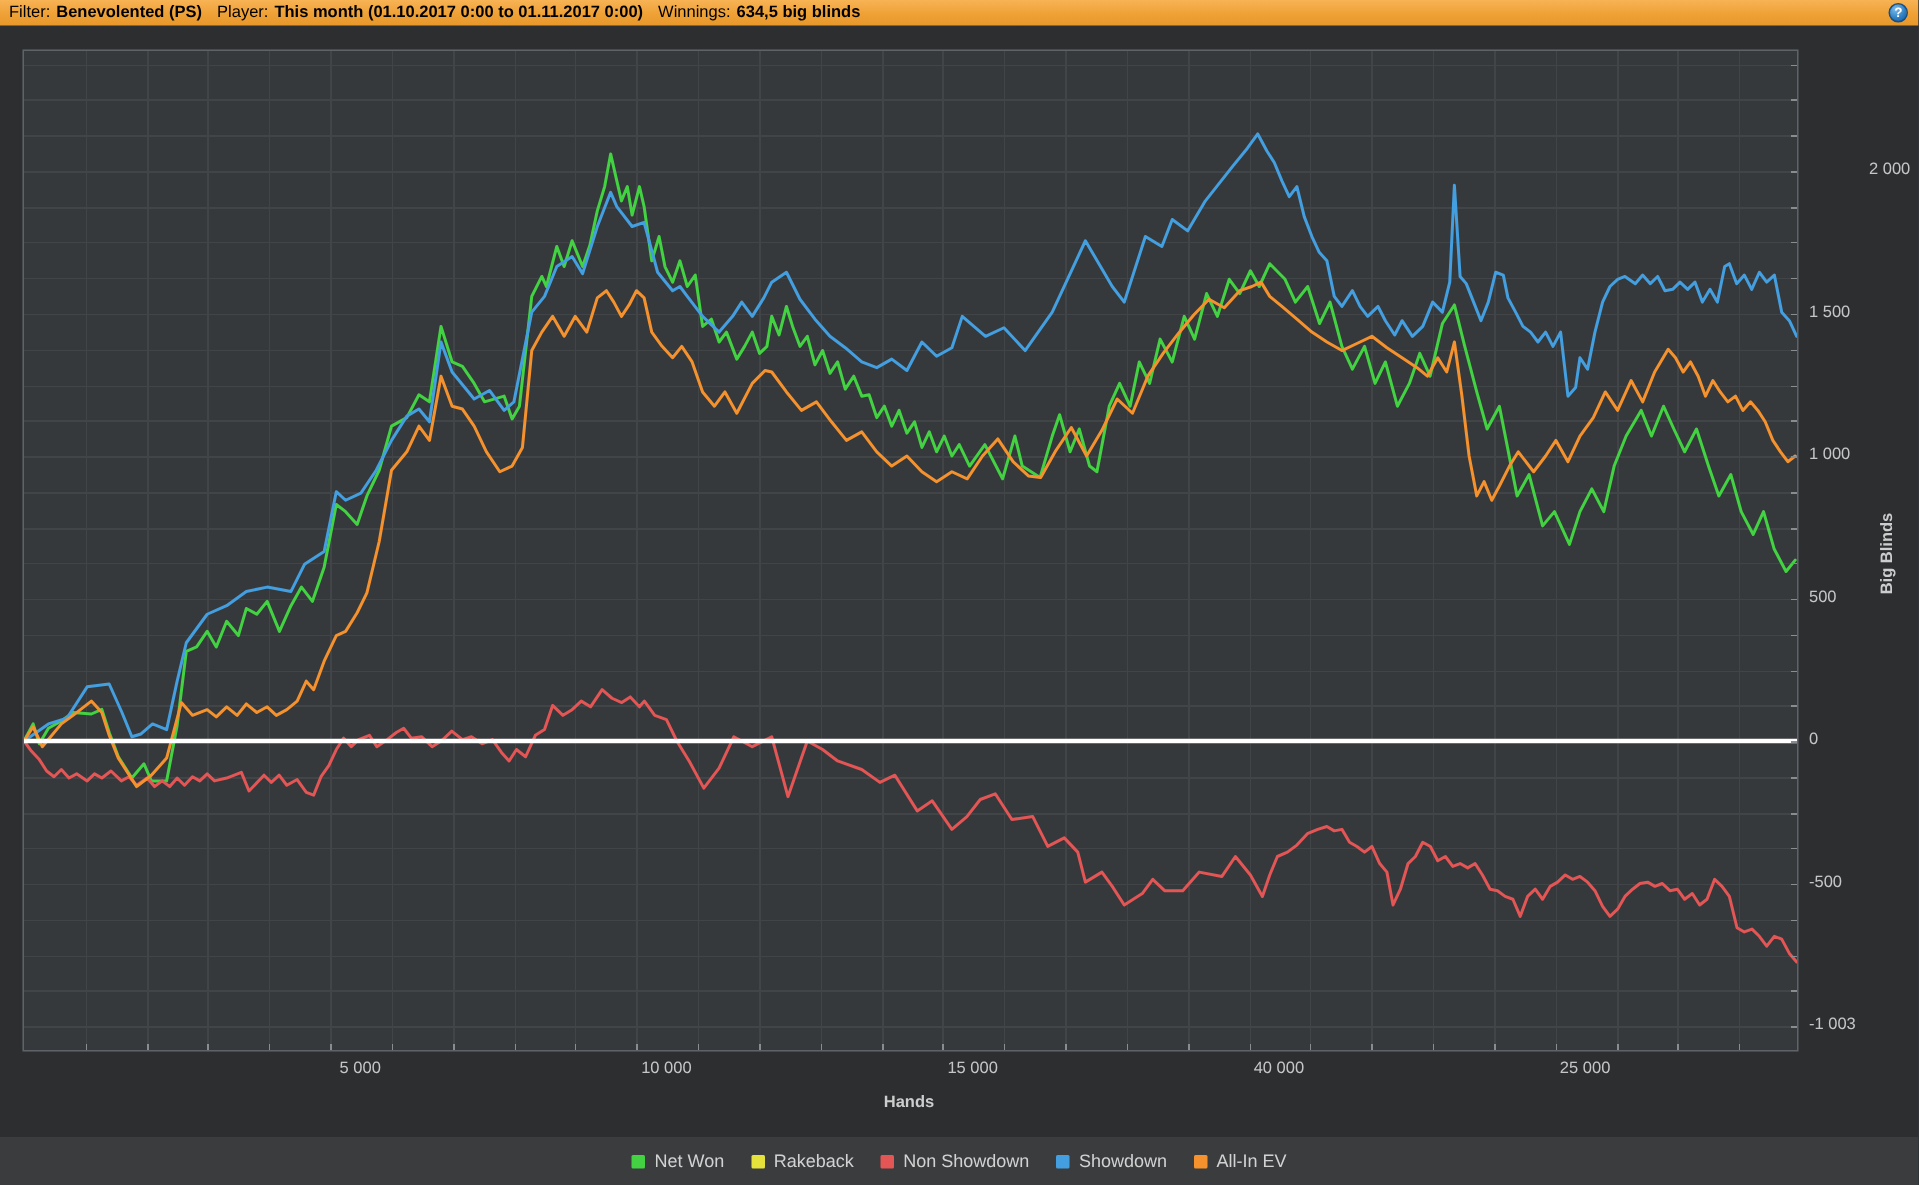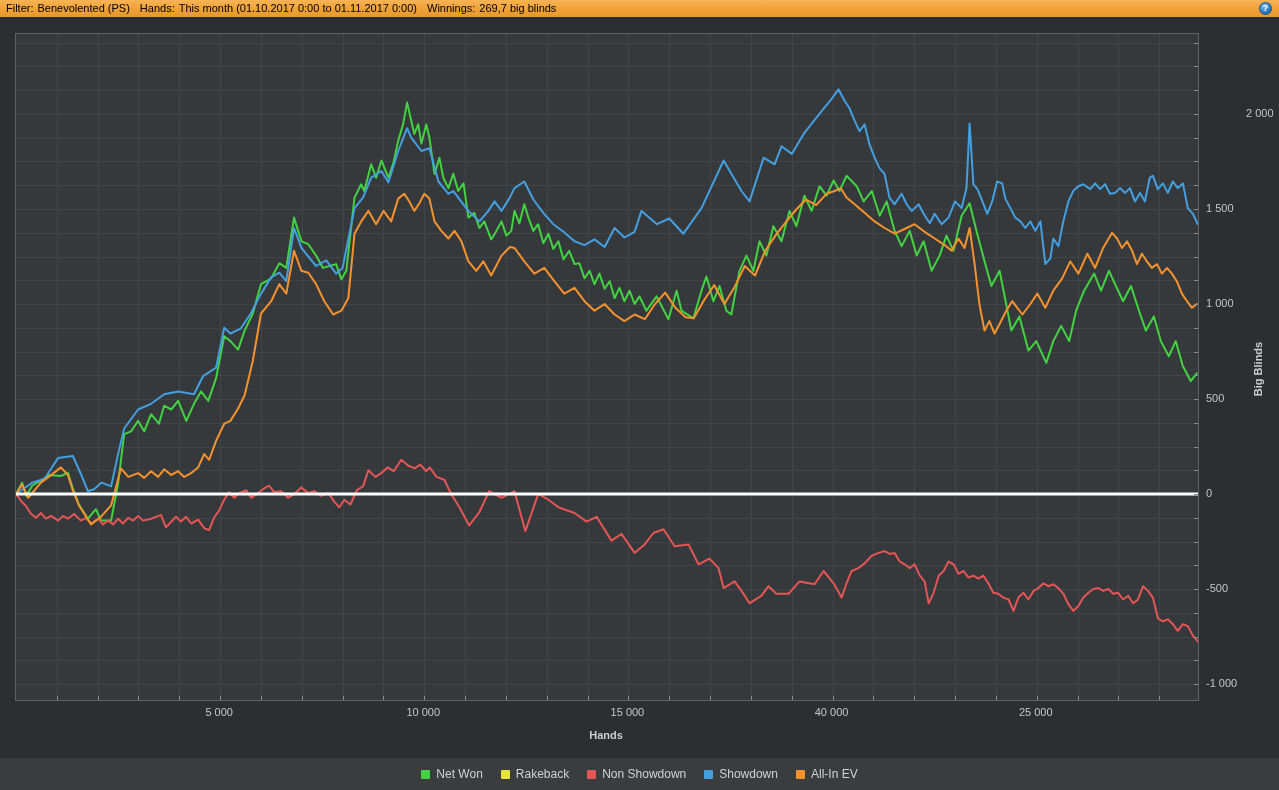--- a/index.html
+++ b/index.html
@@ -10,41 +10,41 @@
     -webkit-font-smoothing:antialiased;
   }
   
   .topbar{
     position:absolute;left:0;top:0;width:100%;height:17px;
     background:linear-gradient(#f8b355,#efa136 55%,#e8982b);
     color:#000;font-size:11px;line-height:17px;white-space:nowrap;
     padding-left:6px;box-sizing:border-box;
   }
   .topbar .lbl{margin-right:4px;}
-  .topbar .val{font-weight:normal;margin-right:10px;}
+  .topbar .val{font-weight:bold;margin-right:10px;}
   .help{
     position:absolute;right:7px;top:2px;width:13px;height:13px;border-radius:50%;
     background:radial-gradient(circle at 35% 28%,#7cbcec,#2e7cc0 60%,#1b5c9c);
     border:1px solid #145089;box-sizing:border-box;
     color:#fff;font-size:9px;font-weight:bold;text-align:center;line-height:11px;
     cursor:pointer;
   }
   
   .plot{
     position:absolute;left:15px;top:33px;width:1182px;height:666px;
     background:#36393c;border:1px solid #5f6367;box-sizing:content-box;
   }
   .plot svg{display:block;}
   .ylab{
     position:absolute;font-size:11px;color:#c6c6c6;height:14px;line-height:14px;
     white-space:nowrap;
   }
   .xlab{
     position:absolute;font-size:11px;color:#c6c6c6;height:14px;line-height:14px;
-    transform:translateX(-50%);white-space:nowrap;
+    transform:translateX(-50%);white-space:nowrap;margin-left:21px;
   }
   .axis-title-x{
     position:absolute;font-size:11px;color:#cdcdcd;transform:translateX(-50%);
     font-weight:bold;
   }
   .axis-title-y{
     position:absolute;font-size:11px;color:#cdcdcd;font-weight:bold;
     transform:rotate(-90deg);transform-origin:center;white-space:nowrap;
   }
   
@@ -57,21 +57,21 @@
     display:flex;align-items:center;justify-content:center;gap:18px;
   }
   .legend-item{display:flex;align-items:center;gap:6px;cursor:pointer;}
   .legend-swatch{width:9px;height:9px;border-radius:1px;display:inline-block;}
   .legend-label{font-size:12px;color:#d2d2d2;}
 </style>
 </head>
 <body>
 
 <div class="topbar">
-  <span class="lbl">Filter:</span><span class="val">Benevolented (PS)</span><span class="lbl">Hands:</span><span class="val">This month (01.10.2017 0:00 to 01.11.2017 0:00)</span><span class="lbl">Winnings:</span><span class="val">269,7 big blinds</span>
+  <span class="lbl">Filter:</span><span class="val">Benevolented (PS)</span><span class="lbl">Player:</span><span class="val">This month (01.10.2017 0:00 to 01.11.2017 0:00)</span><span class="lbl">Winnings:</span><span class="val">634,5 big blinds</span>
   <div class="help">?</div>
 </div>
 
 <div class="plot">
   <svg id="chart-svg" width="1182" height="666">
       <g stroke="#414548" stroke-width="1" shape-rendering="crispEdges">
         <line x1="41.5" y1="0" x2="41.5" y2="666"></line>
         <line x1="82.5" y1="0" x2="82.5" y2="666"></line>
         <line x1="122.5" y1="0" x2="122.5" y2="666"></line>
         <line x1="163.5" y1="0" x2="163.5" y2="666"></line>
@@ -195,21 +195,21 @@
     </svg>
 </div>
 
 <div id="y-axis-labels">
     <div class="ylab" style="left: 1206px; top: 105.996px; margin-left: 40px;">2 000</div>
     <div class="ylab" style="left: 1206px; top: 201.003px;">1 500</div>
     <div class="ylab" style="left: 1206px; top: 296.01px;">1 000</div>
     <div class="ylab" style="left: 1206px; top: 391.017px;">500</div>
     <div class="ylab" style="left: 1206px; top: 486.025px;">0</div>
     <div class="ylab" style="left: 1206px; top: 581.032px;">-500</div>
-    <div class="ylab" style="left: 1206px; top: 676.039px;">-1 000</div>
+    <div class="ylab" style="left: 1206px; top: 676.039px;">-1 003</div>
   </div>
 <div id="x-axis-labels">
     <div class="xlab" style="left: 219.145px; top: 705px;">5 000</div>
     <div class="xlab" style="left: 423.29px; top: 705px; text-align: center;">10 000</div>
     <div class="xlab" style="left: 627.435px; top: 705px;">15 000</div>
     <div class="xlab" style="left: 831.58px; top: 705px;">40 000</div>
     <div class="xlab" style="left: 1035.73px; top: 705px;">25 000</div>
   </div>
 
 <div class="axis-title-x" id="x-axis-title" style="left:606px;top:729px;">Hands</div>

